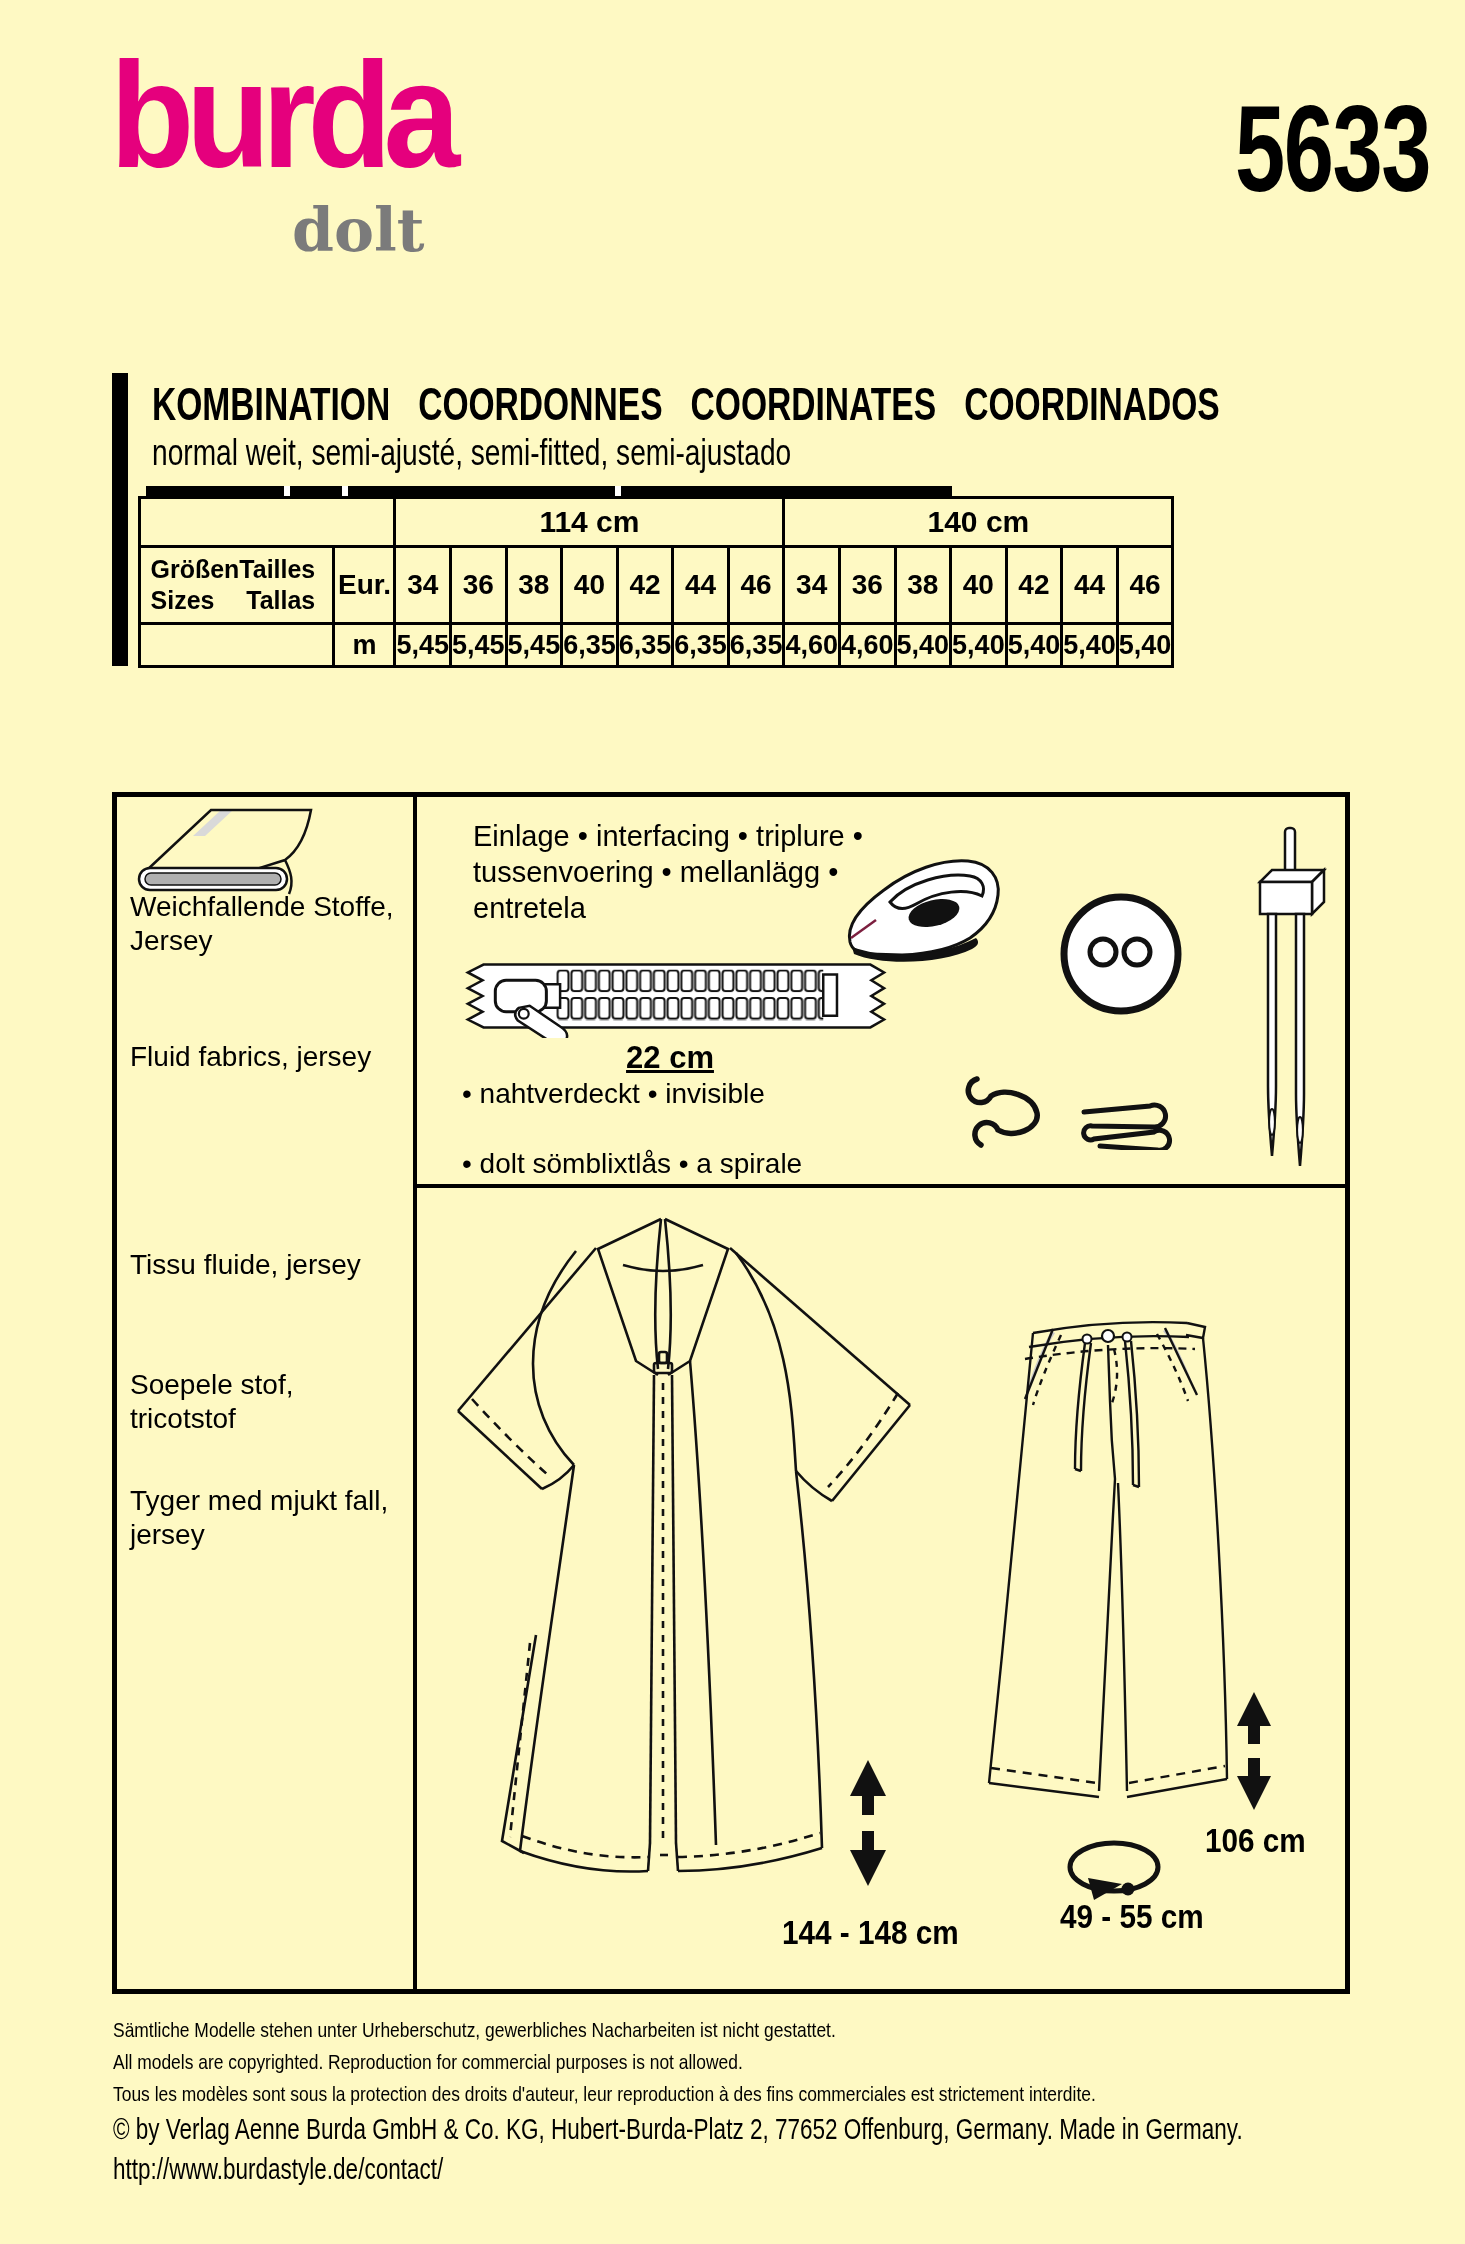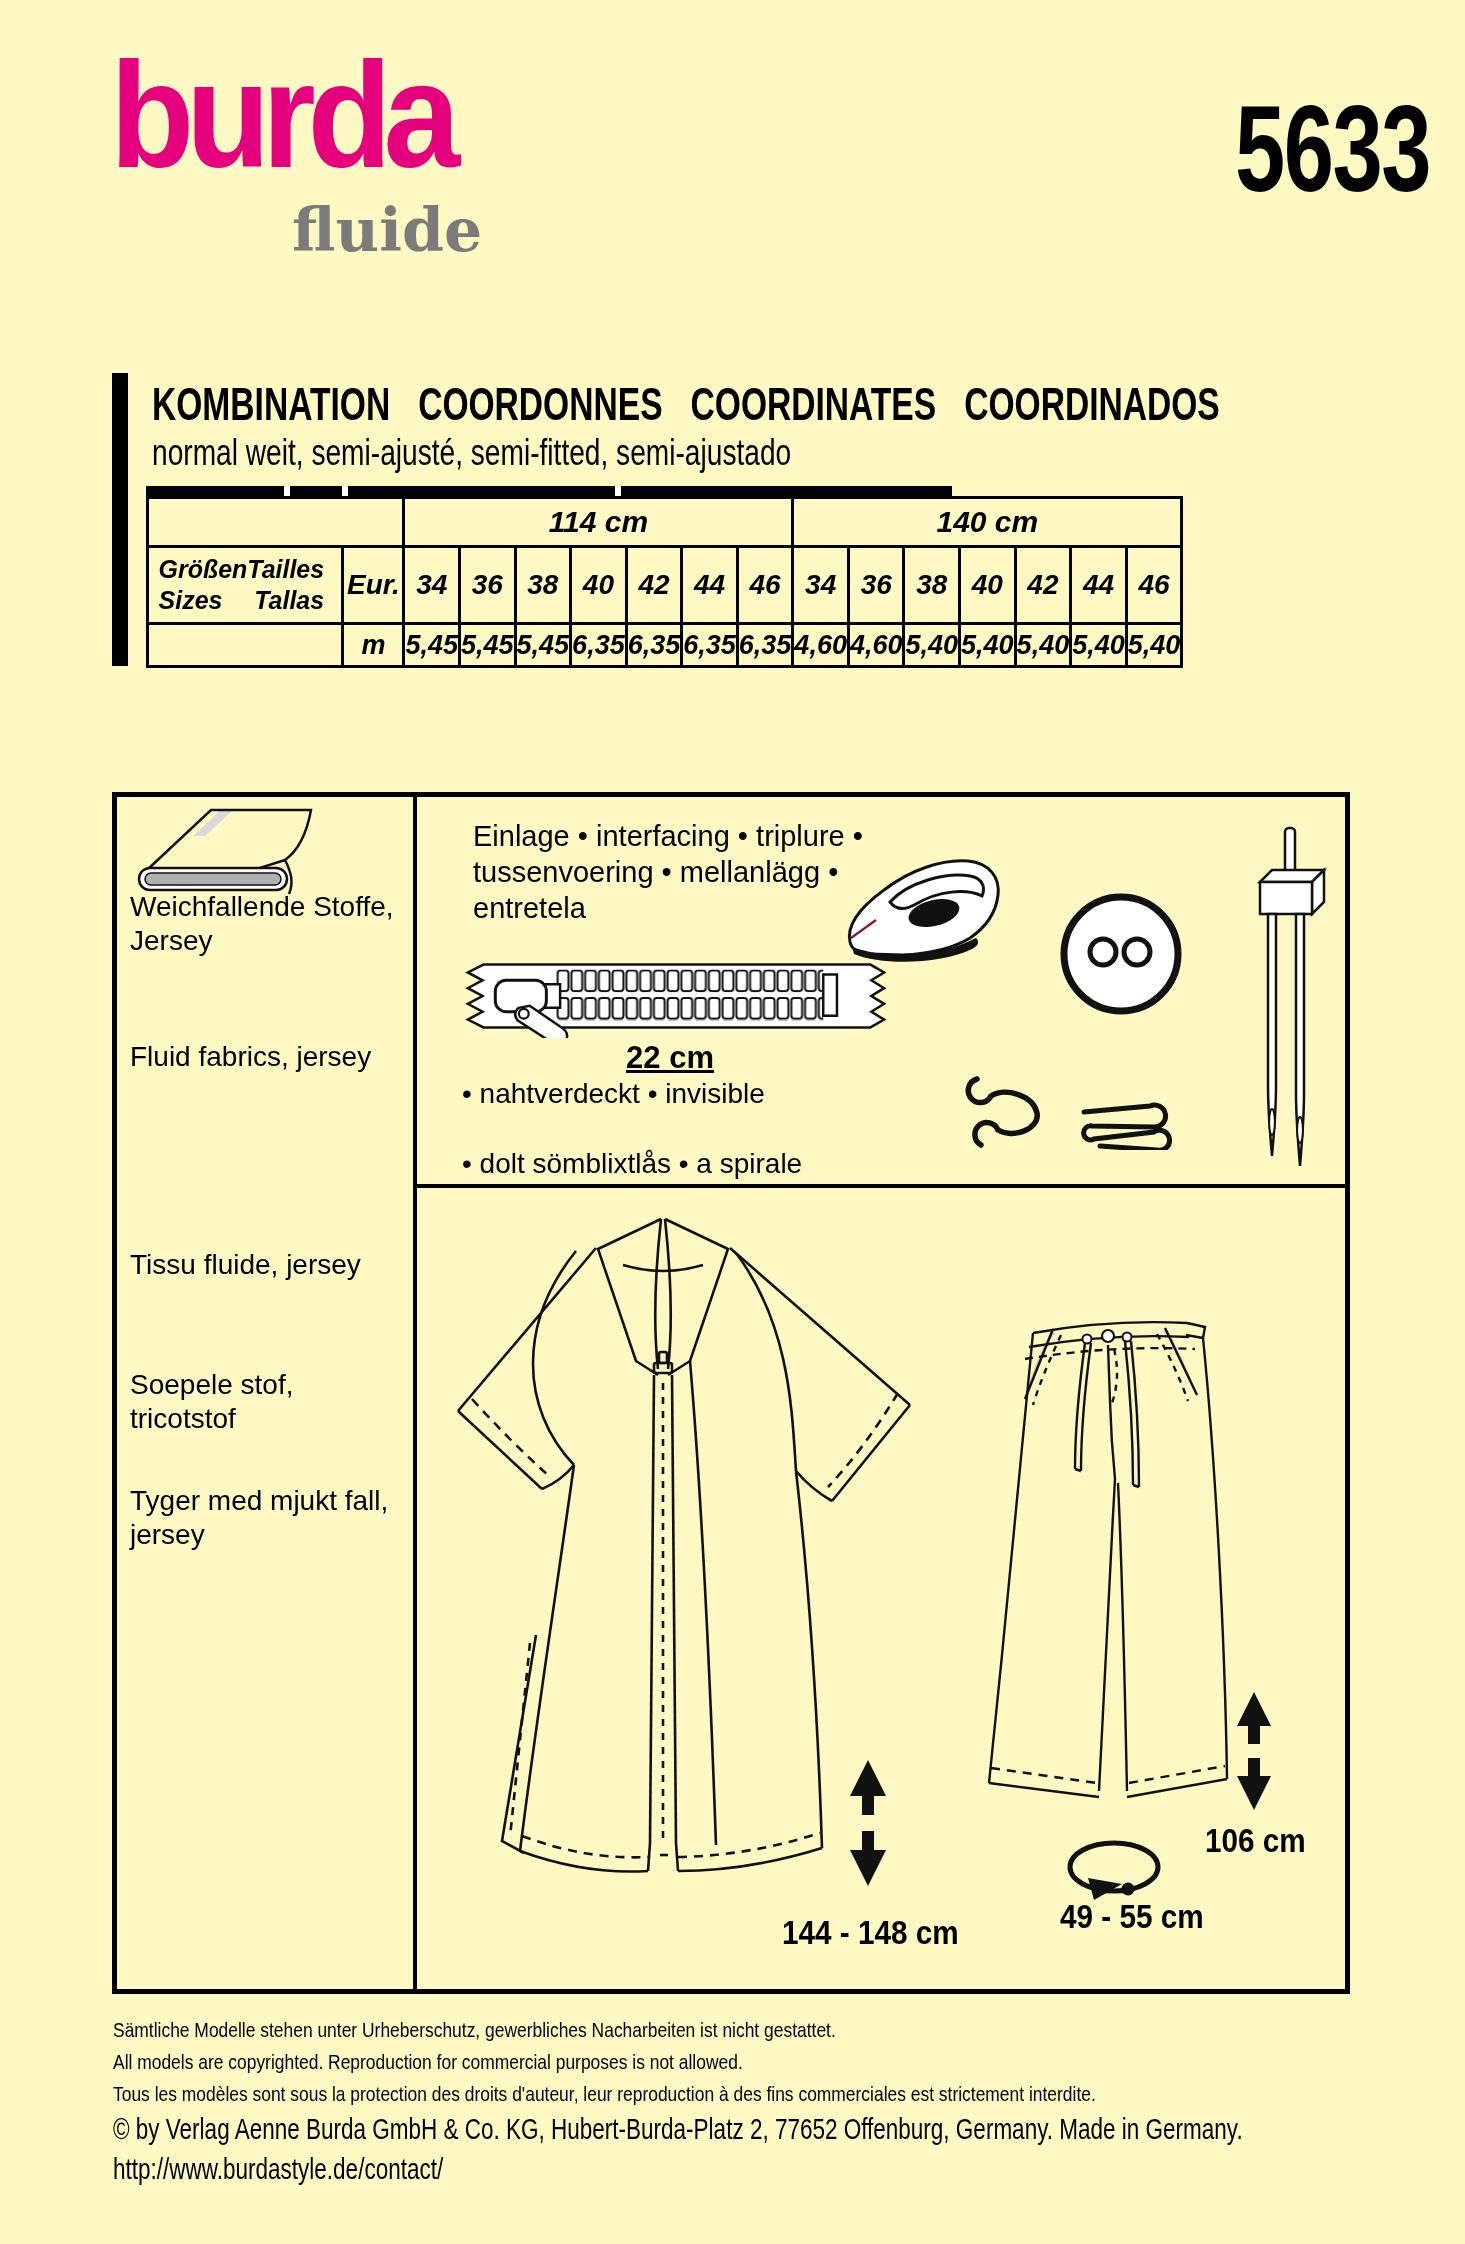--- a/index.html
+++ b/index.html
@@ -16,21 +16,21 @@
     font-size:60px;line-height:1;}
   .pattern-no{left:1130px;top:88px;width:300px;text-align:right;font-size:122px;font-weight:bold;
     transform:scaleX(0.74);transform-origin:right top;line-height:1;letter-spacing:-2px;}
   
   .title-bar{left:112px;top:373px;width:16px;height:293px;background:#000;}
   .title-main{left:152px;top:380px;font-size:46px;font-weight:bold;transform:scaleX(0.73);line-height:1.05;}
   .title-sub{left:152px;top:434px;font-size:37px;font-weight:400;transform:scaleX(0.76);line-height:1.05;}
   
   .tbl-topbar{left:146px;top:486px;width:806px;height:10px;background:#000;}
   .tbl-notch{position:absolute;top:0;width:6px;height:10px;background:#fff;}
-  table.fabric{position:absolute;left:146px;top:496px;border-collapse:collapse;table-layout:fixed;font-style:italic;}
+  table.fabric{position:absolute;left:138px;top:496px;border-collapse:collapse;table-layout:fixed;}
   table.fabric td{border:3px solid #000;text-align:center;font-weight:bold;padding:0;}
   td.c-label{width:140px;} td.c-eur{width:58px;} td.c-s1{width:39px;} td.c-s2{width:47px;}
   tr.r-head td{height:46px;font-size:30px;}
   tr.r-sizes td{height:74px;font-size:28px;}
   tr.r-vals td{height:40px;font-size:27px;}
   .sizehdr{display:flex;justify-content:space-between;padding:0 10px;font-size:26px;
     transform:scaleX(0.96);transform-origin:left center;}
   
   .panel{left:112px;top:792px;width:1238px;height:1202px;border:5px solid #000;box-sizing:border-box;}
   .div-v{left:413px;top:792px;width:4px;height:1202px;background:#000;}
@@ -45,21 +45,21 @@
   .foot-big{left:113px;font-size:30px;transform:scaleX(0.75);transform-origin:left top;white-space:nowrap;}
   svg{display:block;}
   svg *{vector-effect:non-scaling-stroke;}
 </style>
 </head>
 <body>
 
 <div class="page">
 
   <div class="abs brand-burda" style="color:#e5007d;">burda</div>
-  <div class="abs brand-style" style="color:#7b7b7b;">fluide</div>
+  <div class="abs brand-style" style="color:#7b7b7b;">dolt</div>
   <div class="abs pattern-no">5633</div>
 
   <div class="abs title-bar"></div>
   <div class="abs title-main condensed pre">KOMBINATION   COORDONNES   COORDINATES   COORDINADOS</div>
   <div class="abs title-sub condensed">normal weit, semi-ajusté, semi-fitted, semi-ajustado</div>
 
   <div class="abs tbl-topbar">
     <div class="tbl-notch" style="left:138px;"></div>
     <div class="tbl-notch" style="left:196px;"></div>
     <div class="tbl-notch" style="left:469px;"></div>

